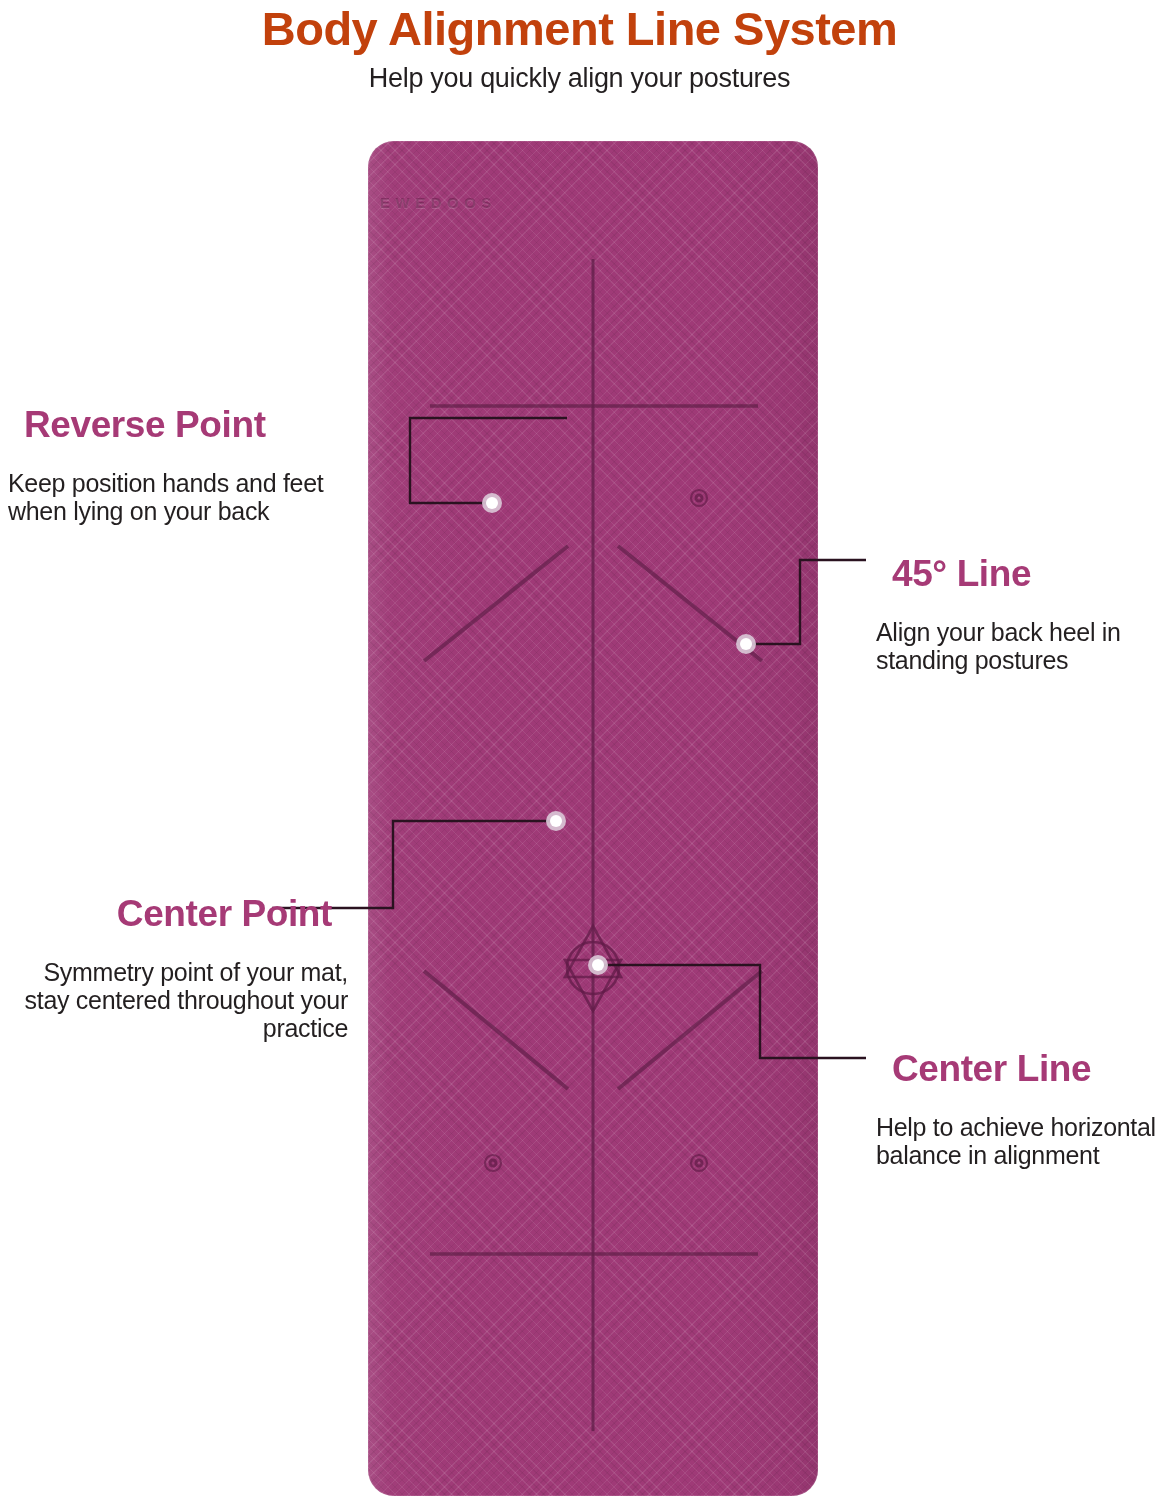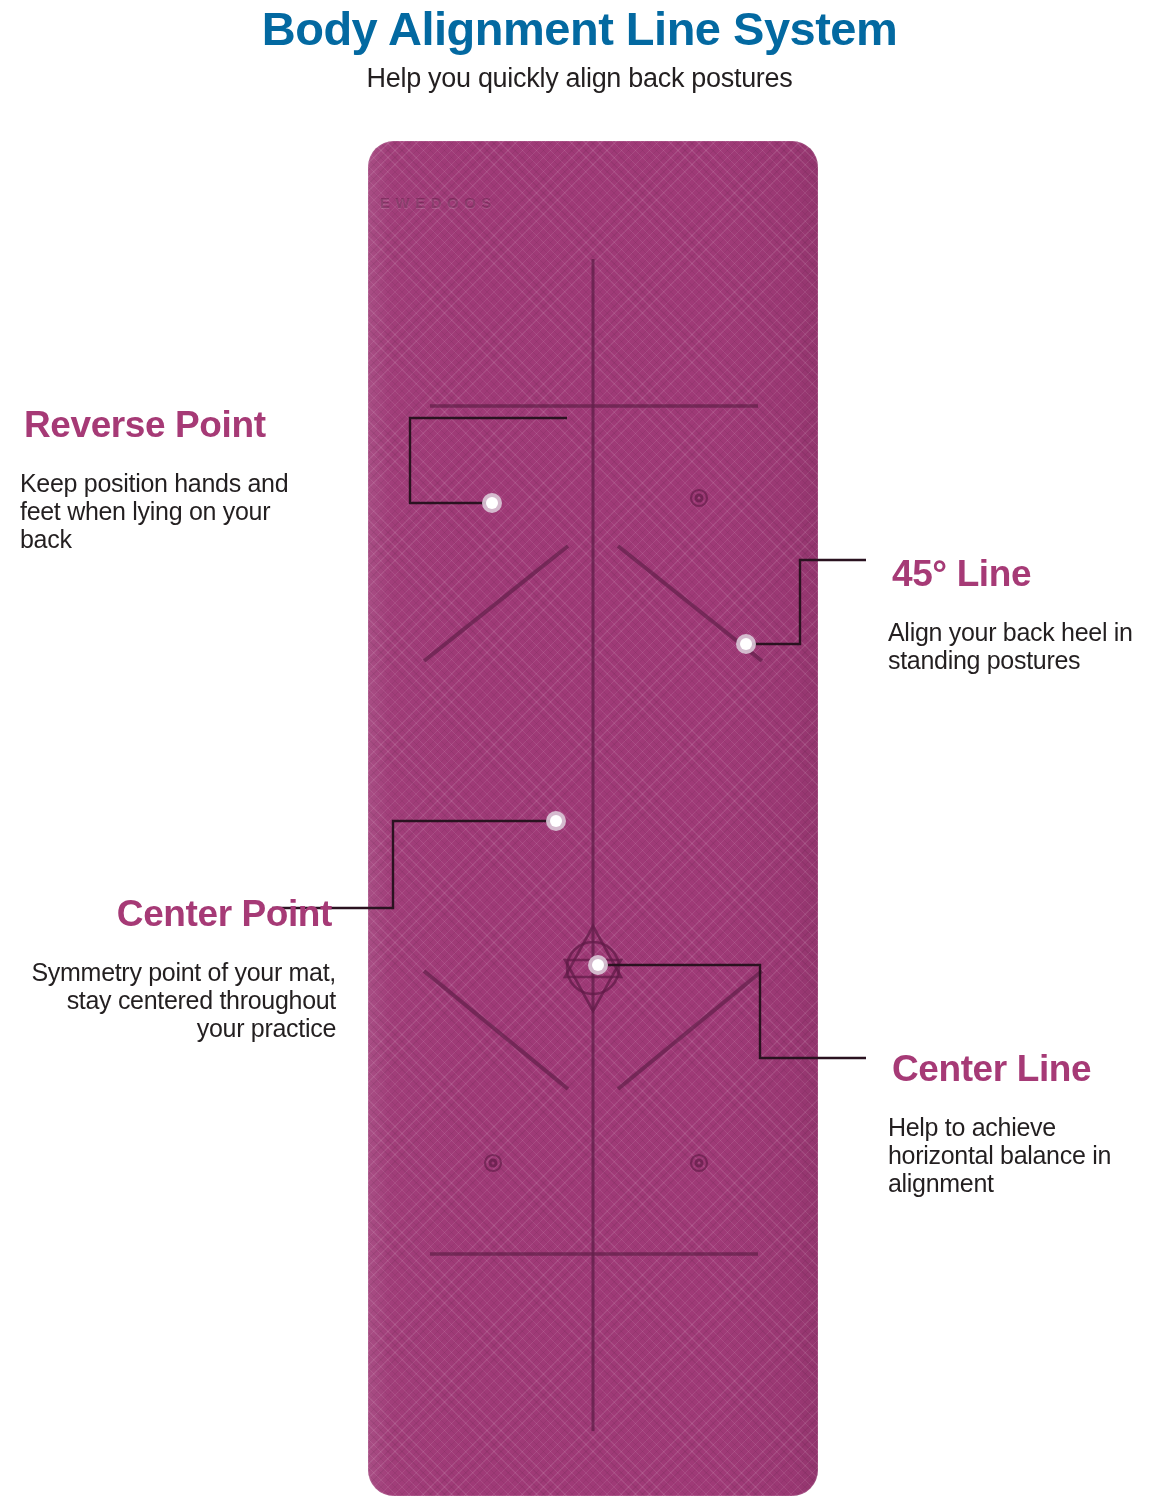--- a/index.html
+++ b/index.html
@@ -28,21 +28,21 @@
     width: 1159px;
     text-align: center;
   }
   .title {
     margin: 0;
     padding-top: 2px;
     font-size: 47px;
     line-height: 54px;
     font-weight: 700;
     letter-spacing: -0.5px;
-    color: #0369a1;
+    color: #c2410c;
     font-family: "Liberation Sans", sans-serif;
   }
   .subtitle {
     margin: 0;
     padding-top: 6px;
     font-size: 27px;
     line-height: 32px;
     font-weight: 400;
     letter-spacing: -0.3px;
     color: #231f20;
@@ -122,21 +122,21 @@
     margin: 16px;
     font-size: 37px;
     line-height: 42px;
     font-weight: 700;
     letter-spacing: -0.4px;
     color: #a63a76;
     white-space: nowrap;
     font-family: "Liberation Sans", sans-serif;
   }
   .callout p {
-    margin: 12px;
+    margin: 0;
     padding-top: 7px;
     font-size: 25px;
     line-height: 28px;
     font-weight: 400;
     letter-spacing: -0.3px;
     color: #231f20;
     font-family: "Liberation Sans", sans-serif;
   }
   .callout.right h2,
   .callout.right p { text-align: left; }
@@ -146,21 +146,21 @@
   .c-center-point { left: 8px; top: 877px; width: 340px; text-align: right; }
   .c-center-line  { left: 876px; top: 1032px; width: 285px; }
 </style>
 </head>
 <body>
 
 <div id="page">
 
   <div class="header">
     <h1 class="title">Body Alignment Line System</h1>
-    <p class="subtitle">Help you quickly align back postures</p>
+    <p class="subtitle">Help you quickly align your postures</p>
   </div>
 
   <div class="mat-wrap">
     <div class="mat"></div>
 
     <div class="brand">EWEDOOS</div>
 
     <svg class="mat-svg" viewBox="0 0 450 1355">
       <defs>
         <linearGradient id="lineFade" x1="0" y1="0" x2="0" y2="1">

